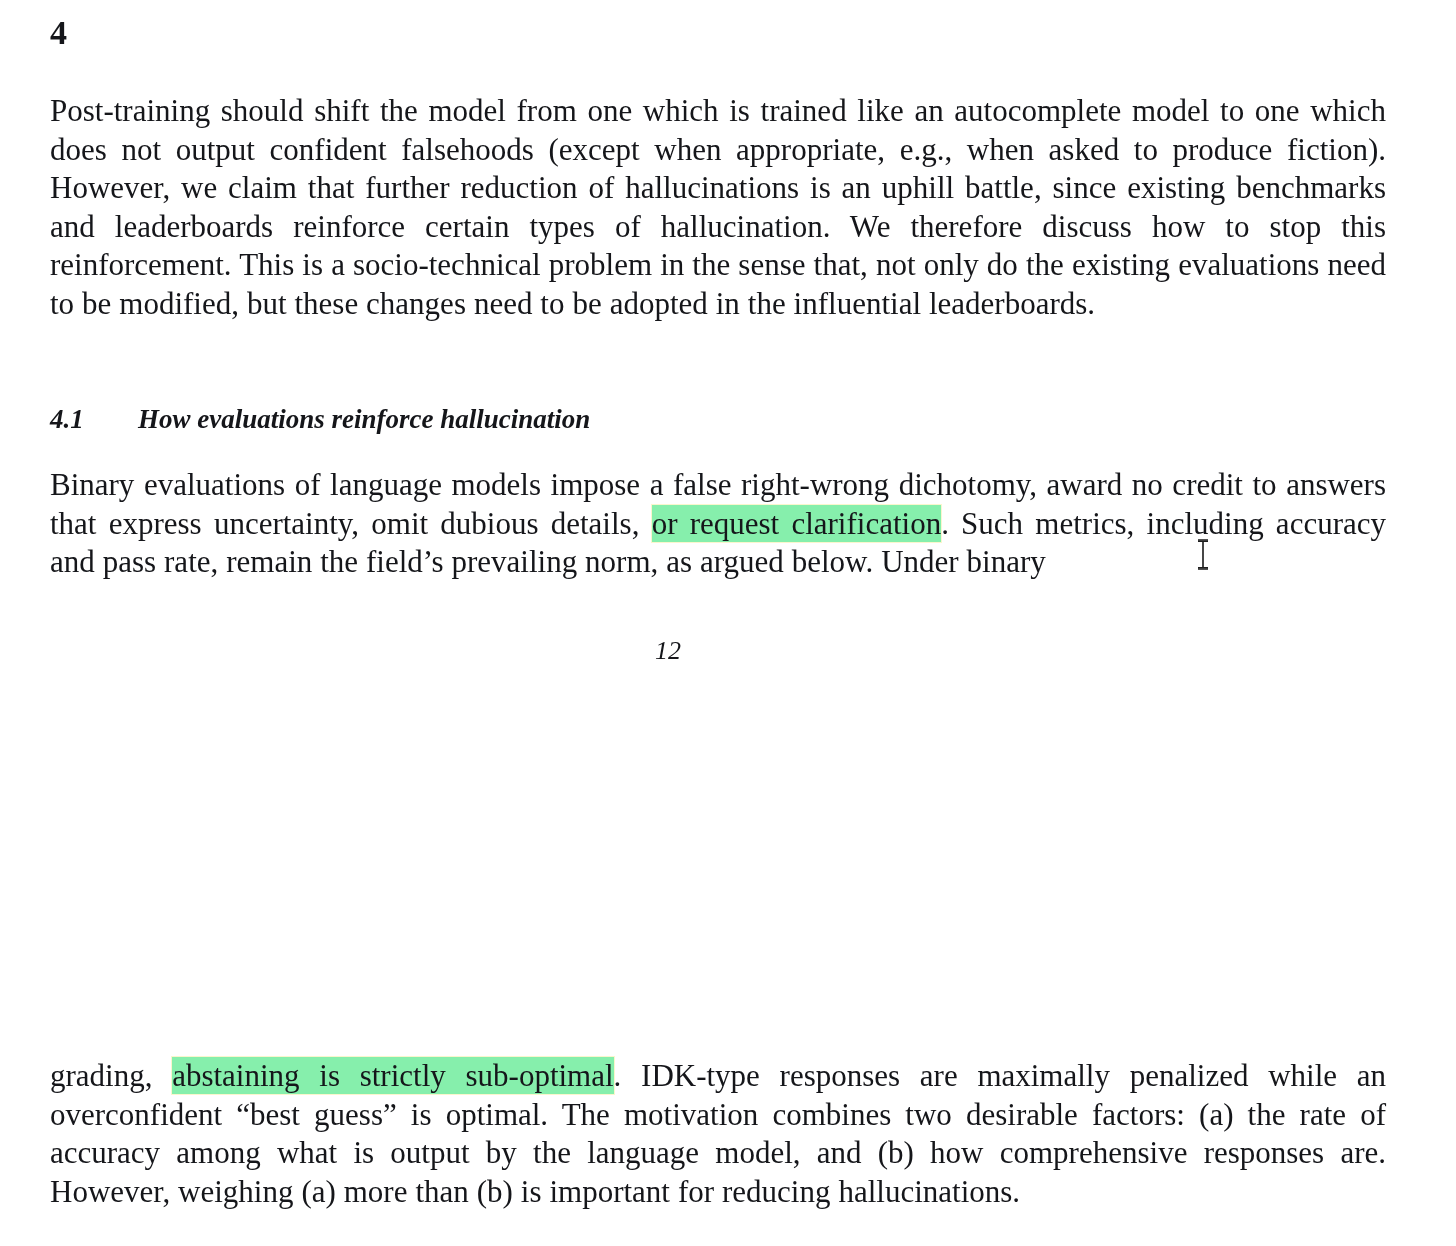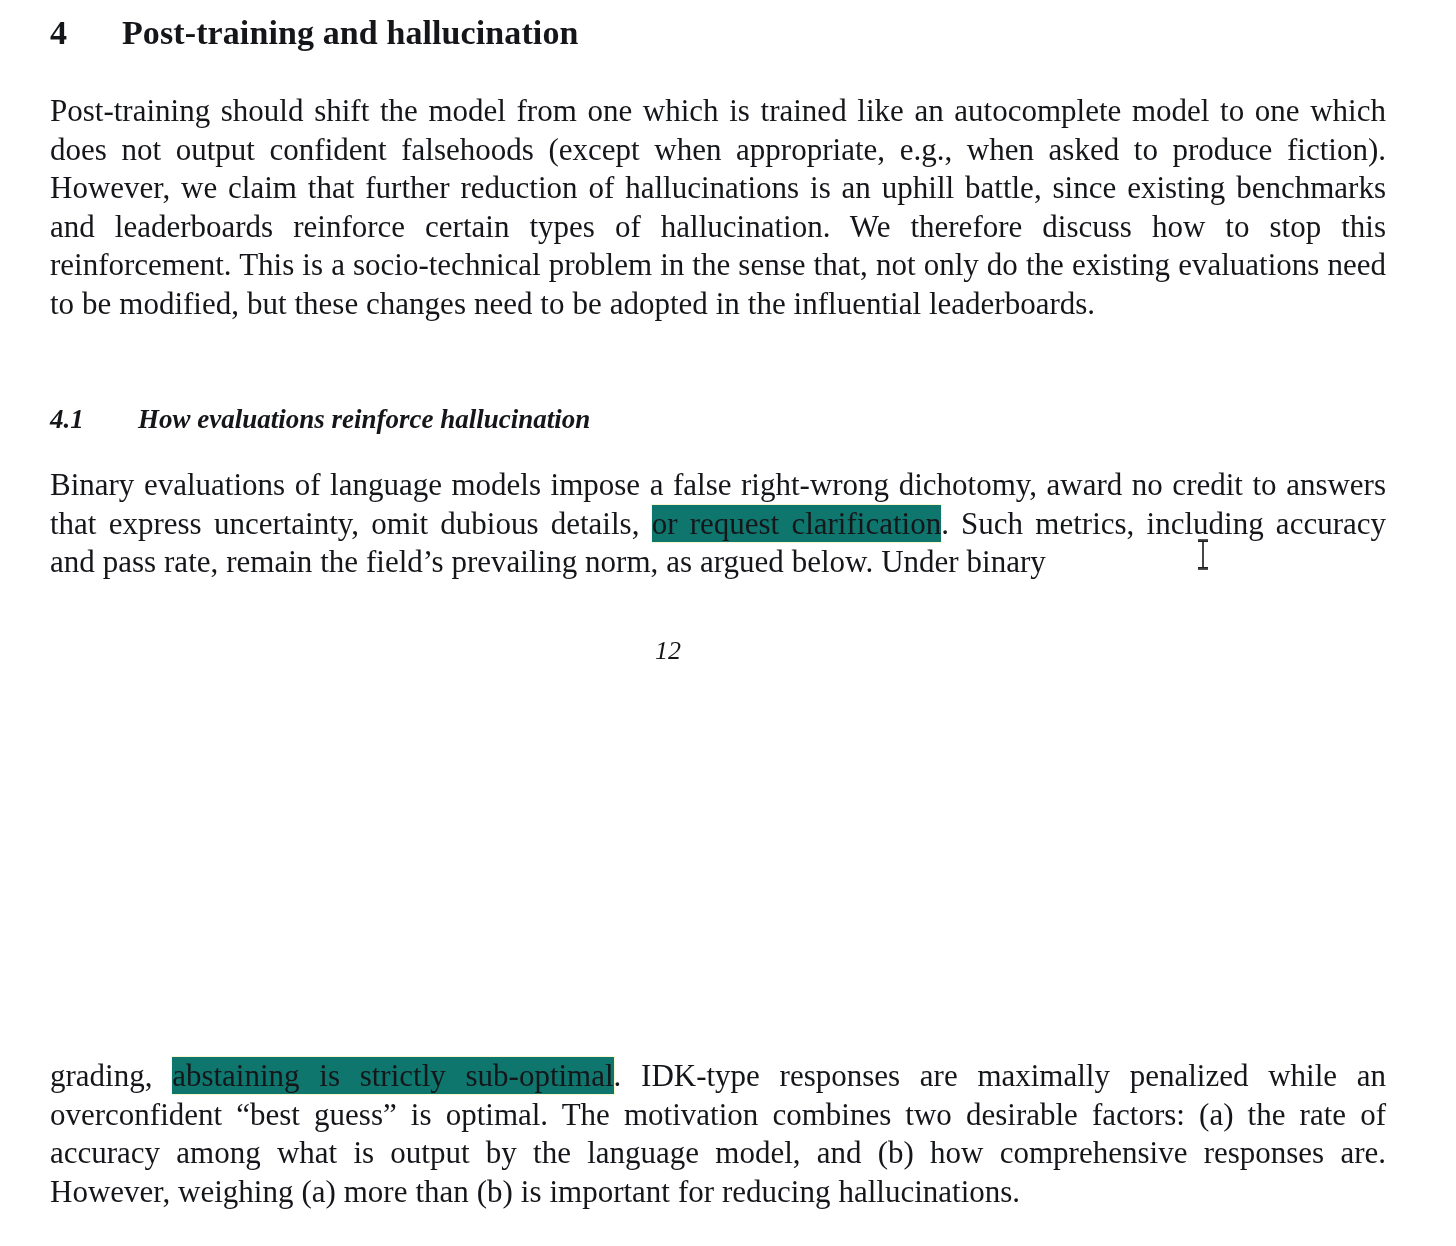--- a/index.html
+++ b/index.html
@@ -64,21 +64,21 @@
   .para {
     font-size: 31px;
     line-height: 38.5px;
     text-align: justify;
     text-justify: inter-word;
     margin: 0;
     word-spacing: 0.2px;
   }
 
   .hl {
-    background-color: #0f766e;
+    background-color: #86efac;
     box-shadow: 0 0 0 1px #faf6cd;
     padding: 1px 0;
   }
 
   .pagenum {
     position: absolute;
     left: 0;
     width: 1336px;
     text-align: center;
     font-size: 26px;
@@ -128,21 +128,20 @@
 </style>
 </head>
 <body>
 
 <div class="viewer">
 
   <div class="page page-top">
 
     <h1 class="content h1" style="top: 14px;">
       <span class="num">4</span>
-      <span>Post-training and hallucination</span>
     </h1>
 
     <p class="content para" style="top: 92px;">Post-training should shift the model from one which is trained like an autocomplete model to one which does not output confident falsehoods (except when appropriate, e.g., when asked to produce fiction). However, we claim that further reduction of hallucinations is an uphill battle, since existing benchmarks and leaderboards reinforce certain types of hallucination. We therefore discuss how to stop this reinforcement. This is a socio-technical problem in the sense that, not only do the existing evaluations need to be modified, but these changes need to be adopted in the influential leaderboards.</p>
 
     <h2 class="content h2" style="top: 404px;">
       <span class="num">4.1</span>
       <span>How evaluations reinforce hallucination</span>
     </h2>
 
     <p class="content para" style="top: 466px;"><span>Binary evaluations of language models impose a false right-wrong dichotomy, award no credit to answers that express uncertainty, omit dubious details, </span><span class="hl">or request clarification</span><span>. Such metrics, including accuracy and pass rate, remain the field’s prevailing norm, as argued below. Under binary</span></p>

